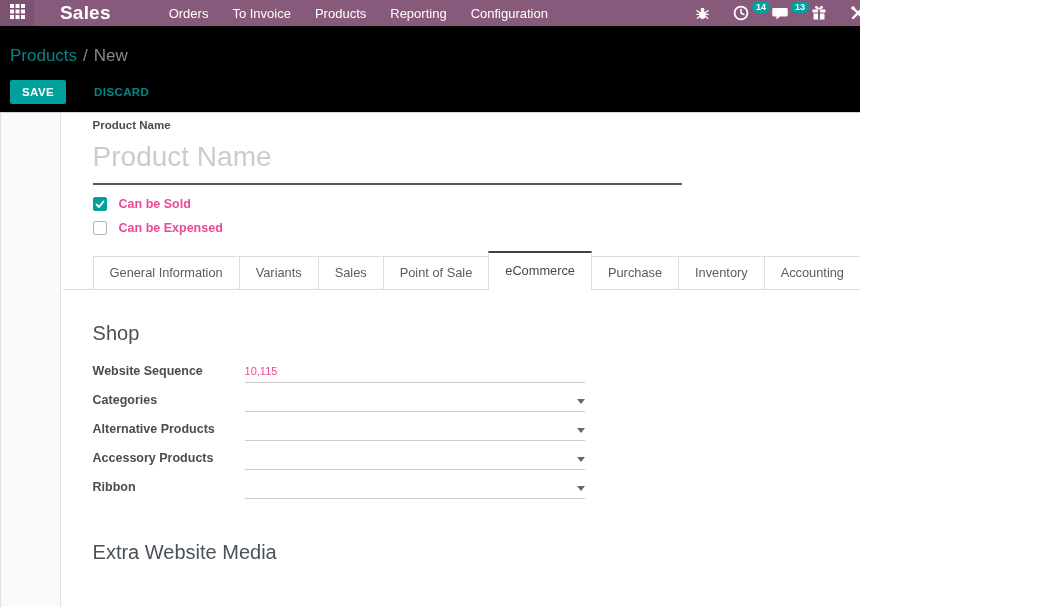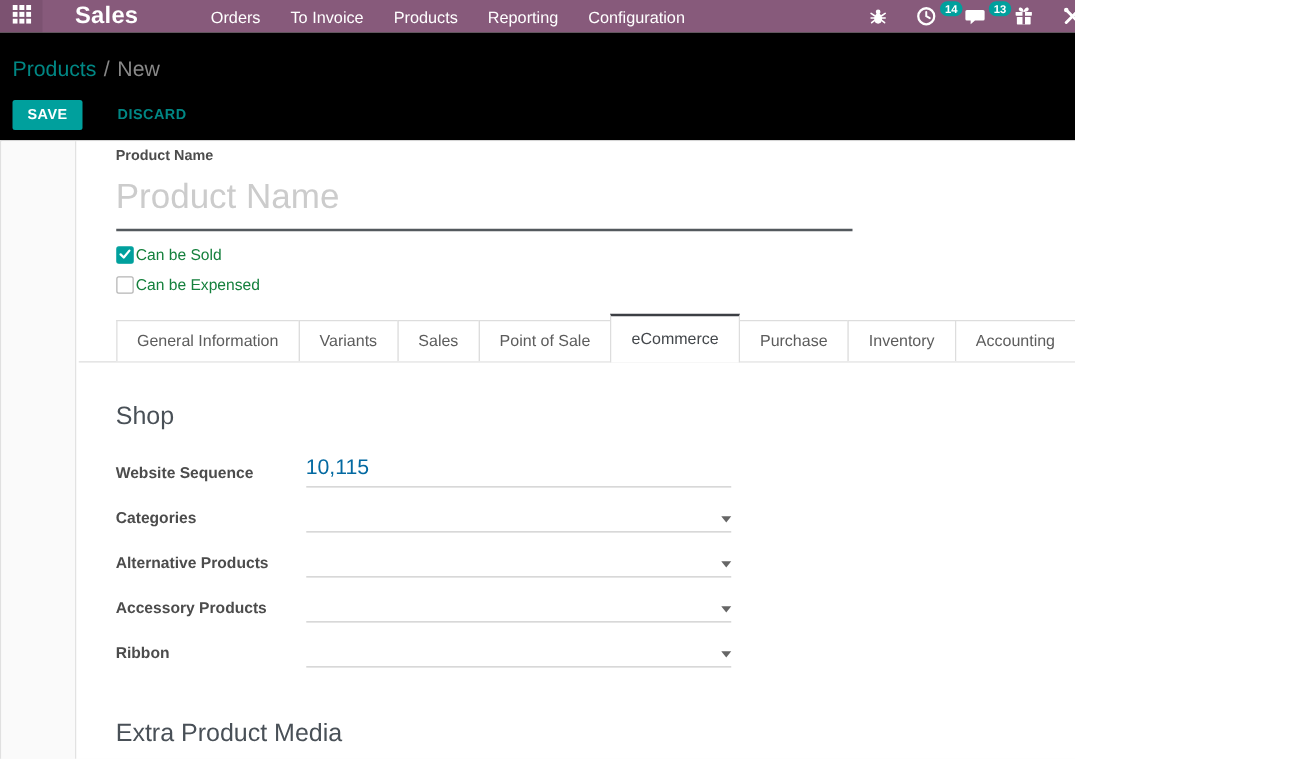--- a/index.html
+++ b/index.html
@@ -149,21 +149,21 @@
   .chk-row { display: flex; align-items: center; margin-bottom: 10px; }
   .chk {
     width: 14px; height: 14px;
     border: 1px solid #b5b5b5;
     border-radius: 2px;
     background: #fff;
     display: inline-flex; align-items: center; justify-content: center;
     cursor: pointer;
   }
   .chk.checked { background: var(--accent, #00A09D); border-color: var(--accent, #00A09D); }
-  .chk-label { margin-left: 2px; font-size: 12.5px; font-weight: 400; color: #15803d; }
+  .chk-label { margin-left: 12px; font-size: 12.5px; font-weight: 700; color: #ec4899; }
 
   
   .notebook { margin-top: 16px; margin-left: -30px; }
   .tabs {
     display: flex;
     align-items: flex-end;
     border-bottom: 1px solid #ddd;
     padding-left: 30px;
   }
   .tab {
@@ -207,22 +207,22 @@
     position: relative;
     width: 340px;
     border-bottom: 1px solid #ccc;
   }
   .fvalue input {
     width: 100%;
     border: none;
     outline: none;
     background: transparent;
     font-family: "Liberation Sans", sans-serif;
-    font-size: 17px;
-    color: #0369a1;
+    font-size: 11px;
+    color: #ec4899;
     padding: 3px 14px 5px 0;
   }
   .caret {
     position: absolute;
     right: 0; bottom: 7px;
     width: 0; height: 0;
     border-left: 4px solid transparent;
     border-right: 4px solid transparent;
     border-top: 5px solid #666;
     cursor: pointer;
@@ -396,20 +396,20 @@
 
         <div class="frow">
           <label class="flabel">Ribbon</label>
           <div class="fvalue">
             <input type="text" value="" style="">
             <span class="caret"></span>
           </div>
         </div>
 
         <div class="media-group">
-          <h2 class="group-title">Extra Product Media</h2>
+          <h2 class="group-title">Extra Website Media</h2>
 
         </div>
       </div>
 
     </div>
   </div>
 </div>
 
 </body></html>

